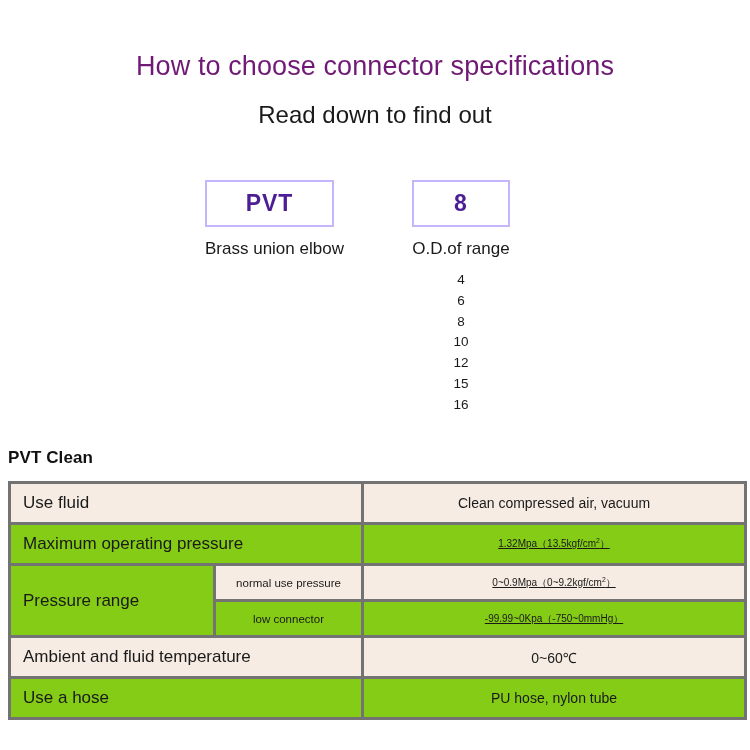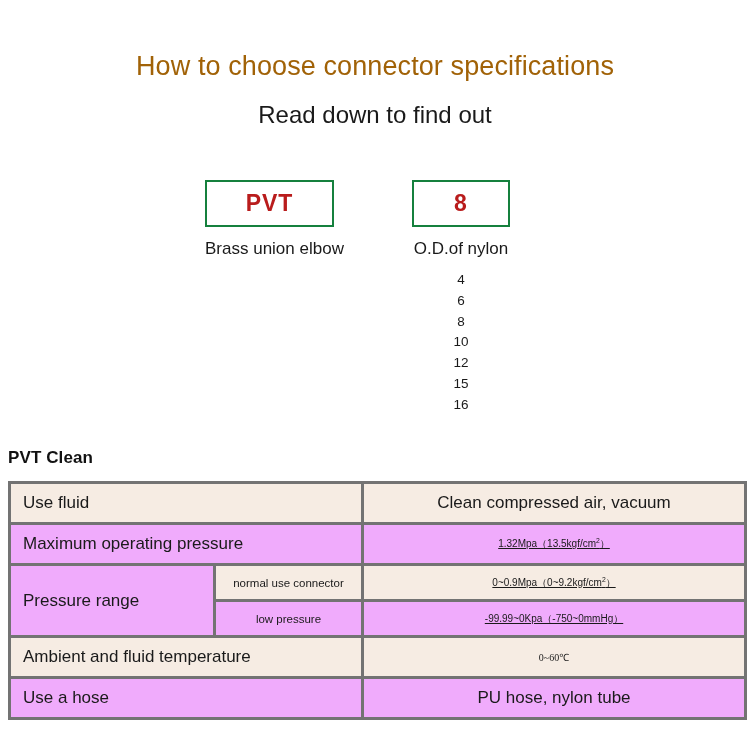--- a/index.html
+++ b/index.html
@@ -18,21 +18,21 @@
 
   
   .main-title {
     position: absolute;
     top: 51px;
     left: 0;
     width: 750px;
     text-align: center;
     font-size: 27px;
     font-weight: 400;
-    color: #a16207;
+    color: #701a75;
     letter-spacing: 0.1px;
     white-space: nowrap;
   }
   .sub-title {
     position: absolute;
     top: 101px;
     left: 0;
     width: 750px;
     text-align: center;
     font-size: 24px;
@@ -45,29 +45,29 @@
   .selector-area {
     position: absolute;
     top: 180px;
     left: 0;
     width: 750px;
     height: 250px;
   }
   .code-box {
     position: absolute;
     box-sizing: border-box;
-    border: 2px solid #15803d;
+    border: 2px solid #c4b5fd;
     background: #ffffff;
     display: flex;
     align-items: center;
     justify-content: center;
     font-weight: bold;
     font-size: 23px;
     letter-spacing: 1px;
-    color: #b91c1c;
+    color: #4c1d95;
   }
   .box-series {
     left: 205px;
     top: 0px;
     width: 129px;
     height: 47px;
   }
   .box-size {
     left: 412px;
     top: 0px;
@@ -122,43 +122,42 @@
     border-collapse: collapse;
     table-layout: fixed;
   }
   .spec-table td {
     border: 3px solid #737373;
     padding: 0;
     vertical-align: middle;
     color: #1a1a1a;
   }
   .shade { background: #f6ece3; }
-  .plain { background: #f0abfc; }
+  .plain { background: #84cc16; }
 
   td.c-name {
     font-size: 17px;
     padding-left: 12px;
     height: 38px;
   }
   td.c-sub {
     font-size: 11.5px;
     text-align: center;
     height: 33px;
   }
   td.c-val {
-    font-size: 17px;
+    font-size: 14px;
     text-align: center;
   }
   td.c-val.small {
     font-size: 10px;
     text-decoration: underline;
   }
   td.c-val.tiny {
-    font-size: 10px;
-    font-family: Liberation Serif, serif;
+    font-size: 14px;
   }
   sup {
     font-size: 0.68em;
     vertical-align: super;
     line-height: 0;
   }
 </style>
 </head>
 <body>
 
@@ -167,21 +166,21 @@
 <div class="sub-title">Read down to find out</div>
 
 <div class="selector-area">
 
   <div class="code-box box-series">PVT</div>
 
   <div class="box-caption cap-series">Brass union elbow</div>
 
   <div class="code-box box-size">8</div>
 
-  <div class="box-caption cap-size">O.D.of nylon</div>
+  <div class="box-caption cap-size">O.D.of range</div>
 
   <div class="size-list">
     <div class="size-item">4</div>
     <div class="size-item">6</div>
     <div class="size-item">8</div>
     <div class="size-item">10</div>
     <div class="size-item">12</div>
     <div class="size-item">15</div>
     <div class="size-item">16</div>
   </div>
@@ -202,26 +201,26 @@
       <td class="c-val shade">Clean compressed air, vacuum</td>
     </tr>
 
     <tr>
       <td class="c-name plain" colspan="2">Maximum operating pressure</td>
       <td class="c-val small plain"><span>1.32Mpa（13.5kgf/cm</span><sup>2</sup><span>）</span></td>
     </tr>
 
     <tr>
       <td class="c-name plain" rowspan="2" style="height:66px;">Pressure range</td>
-      <td class="c-sub shade">normal use connector</td>
+      <td class="c-sub shade">normal use pressure</td>
       <td class="c-val small shade"><span>0~0.9Mpa（0~9.2kgf/cm</span><sup>2</sup><span>）</span></td>
     </tr>
 
     <tr>
-      <td class="c-sub plain">low pressure</td>
+      <td class="c-sub plain">low connector</td>
       <td class="c-val small plain">-99.99~0Kpa（-750~0mmHg）</td>
     </tr>
 
     <tr>
       <td class="c-name shade" colspan="2">Ambient and fluid temperature</td>
       <td class="c-val tiny shade">0~60℃</td>
     </tr>
 
     <tr>
       <td class="c-name plain" colspan="2">Use a hose</td>

